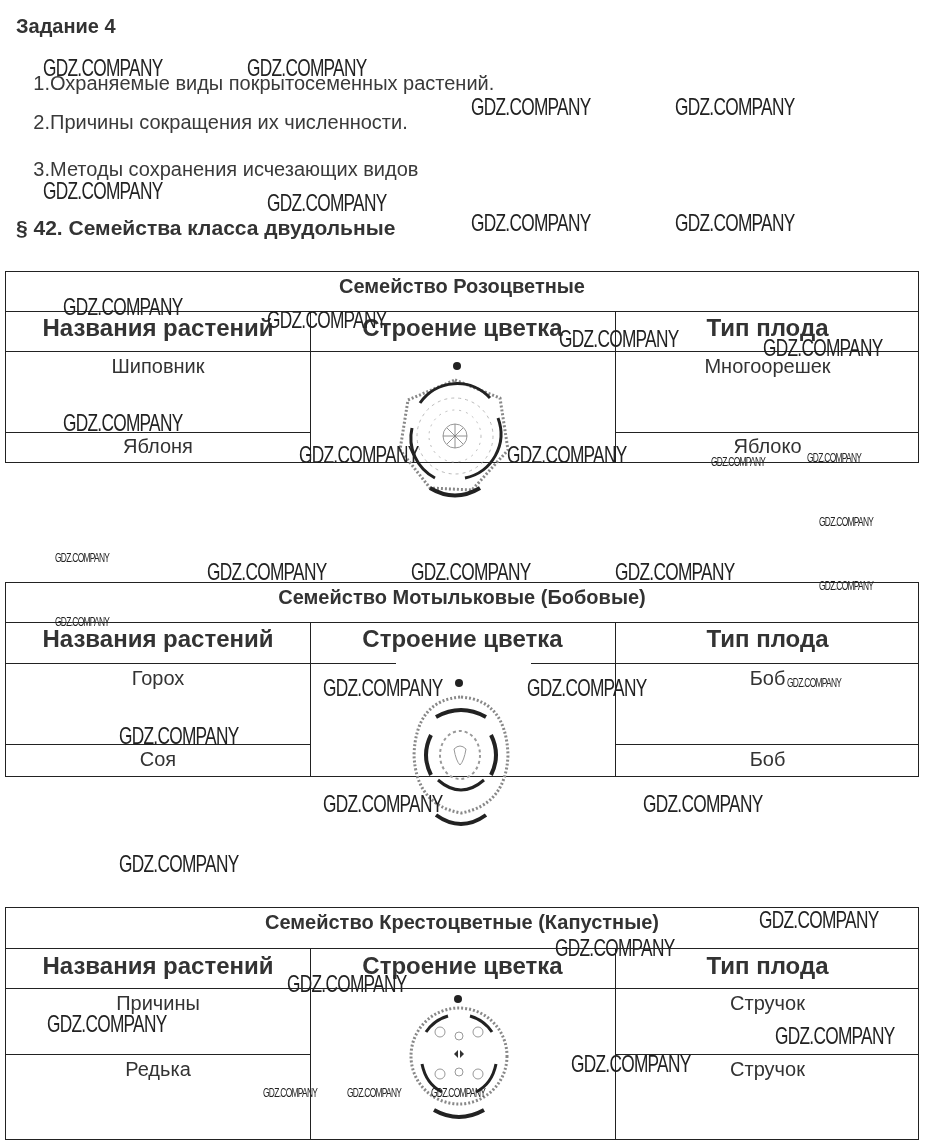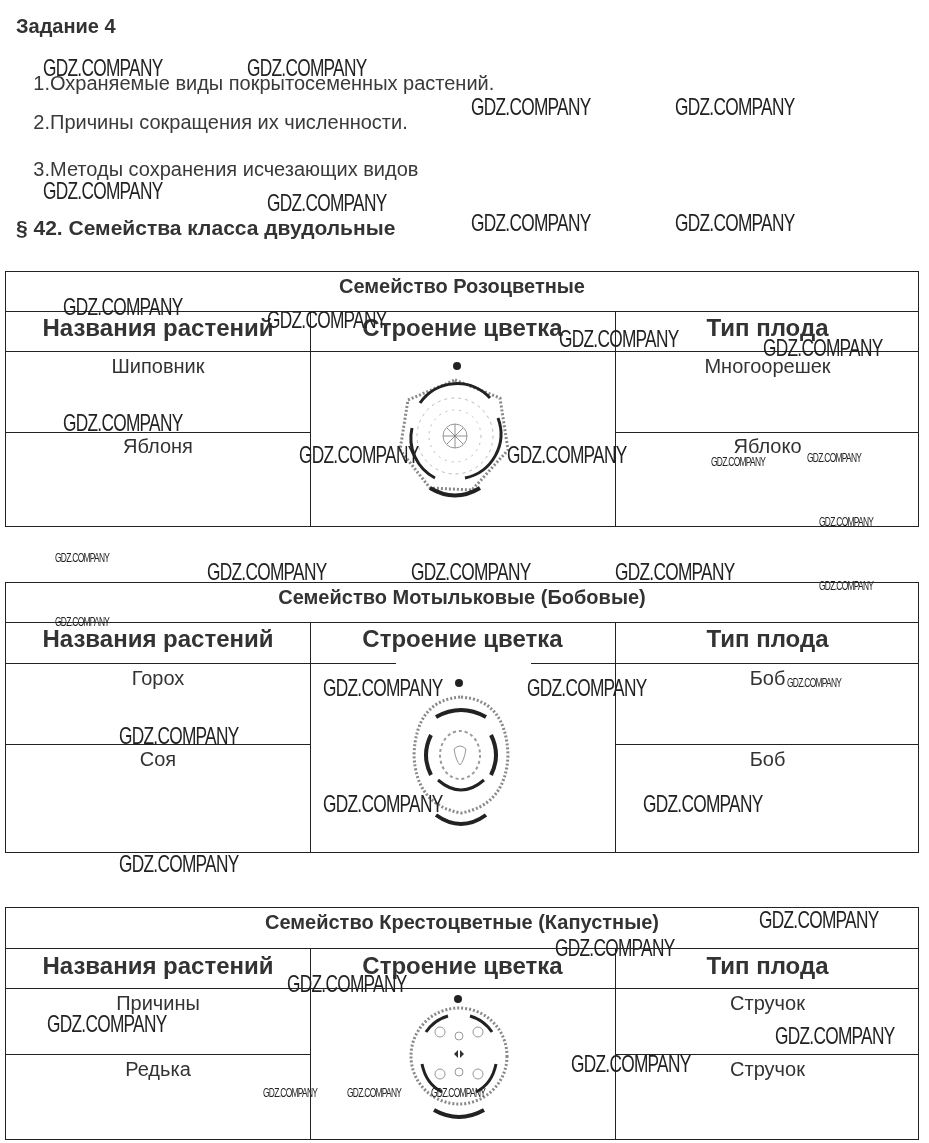--- a/index.html
+++ b/index.html
@@ -36,21 +36,21 @@
 </div>
 <div class="abs q" style="top:111px;">
   <span class="num">2.</span><span>Причины сокращения их численности.</span>
 </div>
 <div class="abs q" style="top:158px;">
   <span class="num">3.</span><span>Методы сохранения исчезающих видов</span>
 </div>
 
 <div class="abs section-title">§ 42. Семейства класса двудольные</div>
 
-<div class="tbl" style="top:271px; height:256px;">
+<div class="tbl" style="top:271px; height:192px;">
   <div class="hrow" style="top:0; height:39px; line-height:28px;">Семейство Розоцветные</div>
   <div class="vline" style="left:304px; top:39px; bottom:0;"></div>
   <div class="vline" style="left:609px; top:39px; bottom:0;"></div>
   <div class="colhead" style="left:0; width:304px; top:42px;">Названия растений</div>
   <div class="colhead" style="left:304px; width:305px; top:42px;">Строение цветка</div>
   <div class="colhead" style="left:609px; width:305px; top:42px;">Тип плода</div>
   <div class="hline" style="top:79px;"></div>
   <div class="hline" style="top:160px; left:0; right:auto; width:304px;"></div>
   <div class="hline" style="top:160px; left:609px; right:0;"></div>
   <div class="cell" style="left:0; width:304px; top:163px;">Яблоня</div>
@@ -69,21 +69,21 @@
     <g stroke="#777" stroke-width="0.8">
       <line x1="65" y1="66" x2="65" y2="90"></line>
         <line x1="53" y1="78" x2="77" y2="78"></line>
       <line x1="57" y1="70" x2="73" y2="86"></line>
         <line x1="73" y1="70" x2="57" y2="86"></line>
     </g>
     <path d="M40,130 Q65,145 90,130" fill="none" stroke="#222" stroke-width="4"></path>
   </svg>
 </div>
 
-<div class="tbl" style="top:582px; height:271px;">
+<div class="tbl" style="top:582px; height:195px;">
   <div class="hrow" style="top:0; height:39px; line-height:28px;">Семейство Мотыльковые (Бобовые)</div>
   <div class="vline" style="left:304px; top:39px; bottom:0;"></div>
   <div class="vline" style="left:609px; top:39px; bottom:0;"></div>
   <div class="colhead" style="left:0; width:304px; top:42px;">Названия растений</div>
   <div class="colhead" style="left:304px; width:305px; top:42px;">Строение цветка</div>
   <div class="colhead" style="left:609px; width:305px; top:42px;">Тип плода</div>
   <div class="hline" style="top:80px; left:0; right:auto; width:390px;"></div>
   <div class="hline" style="top:80px; left:525px; right:0;"></div>
   <div class="hline" style="top:161px; left:0; right:auto; width:304px;"></div>
   <div class="hline" style="top:161px; left:609px; right:0;"></div>

